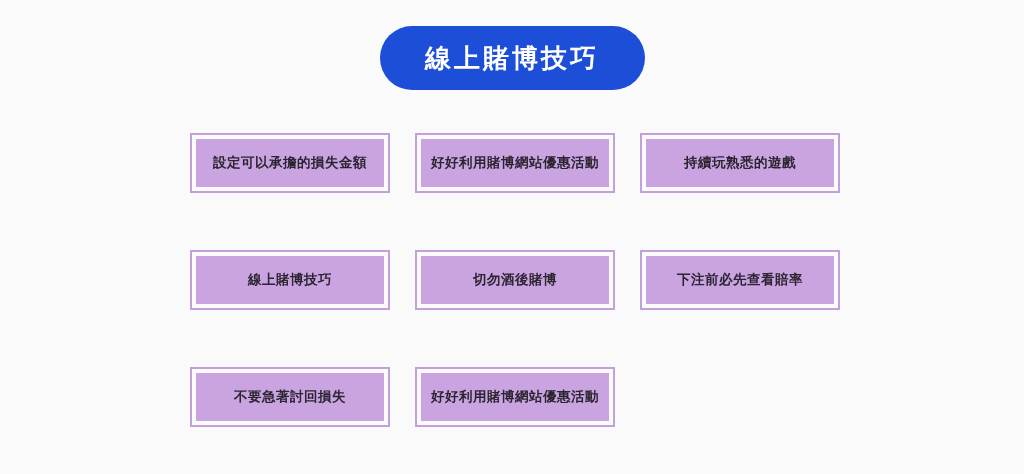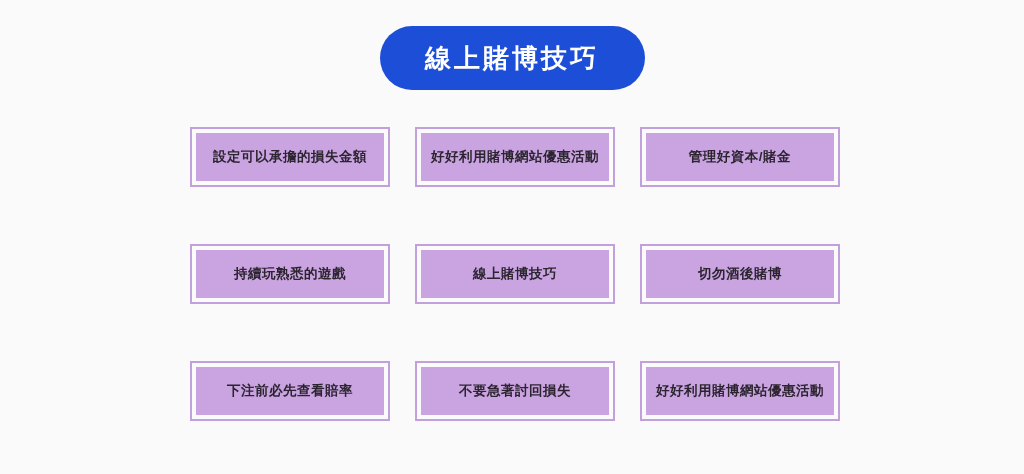--- a/index.html
+++ b/index.html
@@ -47,21 +47,21 @@
     font-weight: 700;
     letter-spacing: 3px;
     line-height: 1;
     white-space: nowrap;
   }
 
   
   .grid {
     position: absolute;
     left: 190px;
-    top: 127px;
+    top: 133px;
     width: 650px;
     display: grid;
     grid-template-columns: repeat(3, 200px);
     grid-template-rows: repeat(3, 60px);
     column-gap: 25px;
     row-gap: 57px;
   }
 
   .tip-box {
     box-sizing: border-box;
@@ -101,23 +101,20 @@
   <div class="grid">
 
     <div class="tip-box">
       <span class="tip-label">設定可以承擔的損失金額</span>
     </div>
 
     <div class="tip-box">
       <span class="tip-label">好好利用賭博網站優惠活動</span>
     </div>
 
-    <div class="tip-box">
-      <span class="tip-label">管理好資本/賭金</span>
-    </div>
 
     <div class="tip-box">
       <span class="tip-label">持續玩熟悉的遊戲</span>
     </div>
 
     <div class="tip-box">
       <span class="tip-label">線上賭博技巧</span>
     </div>
 
     <div class="tip-box">

